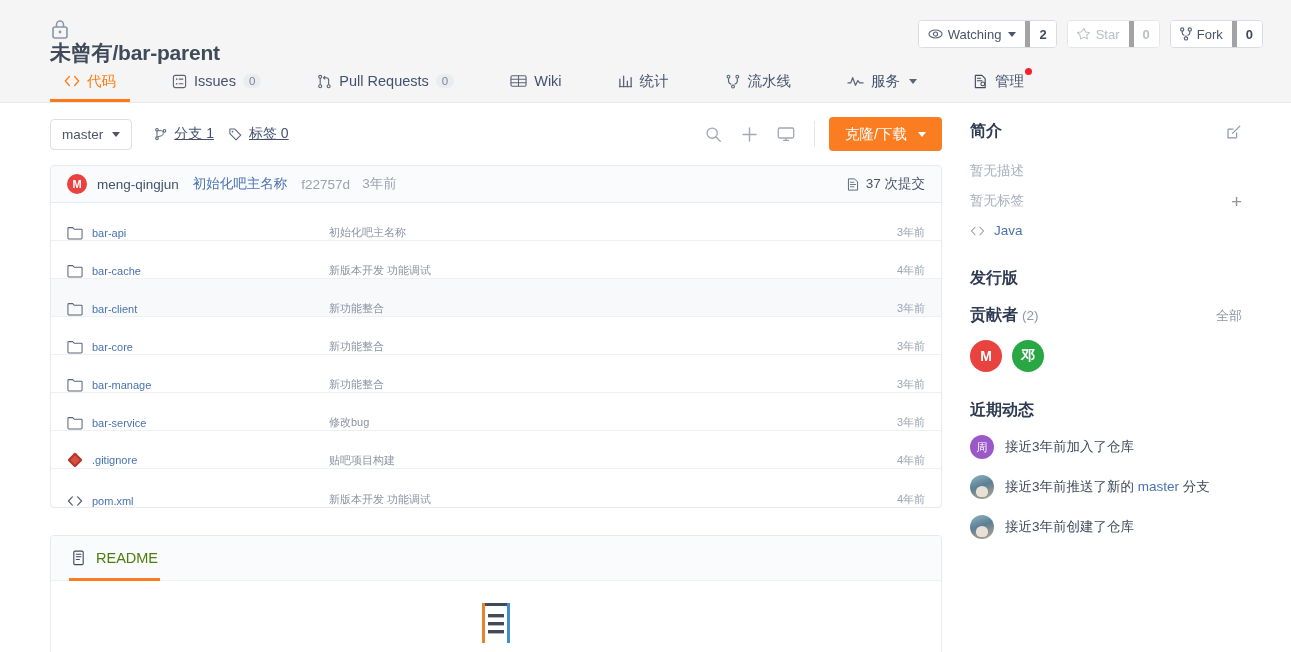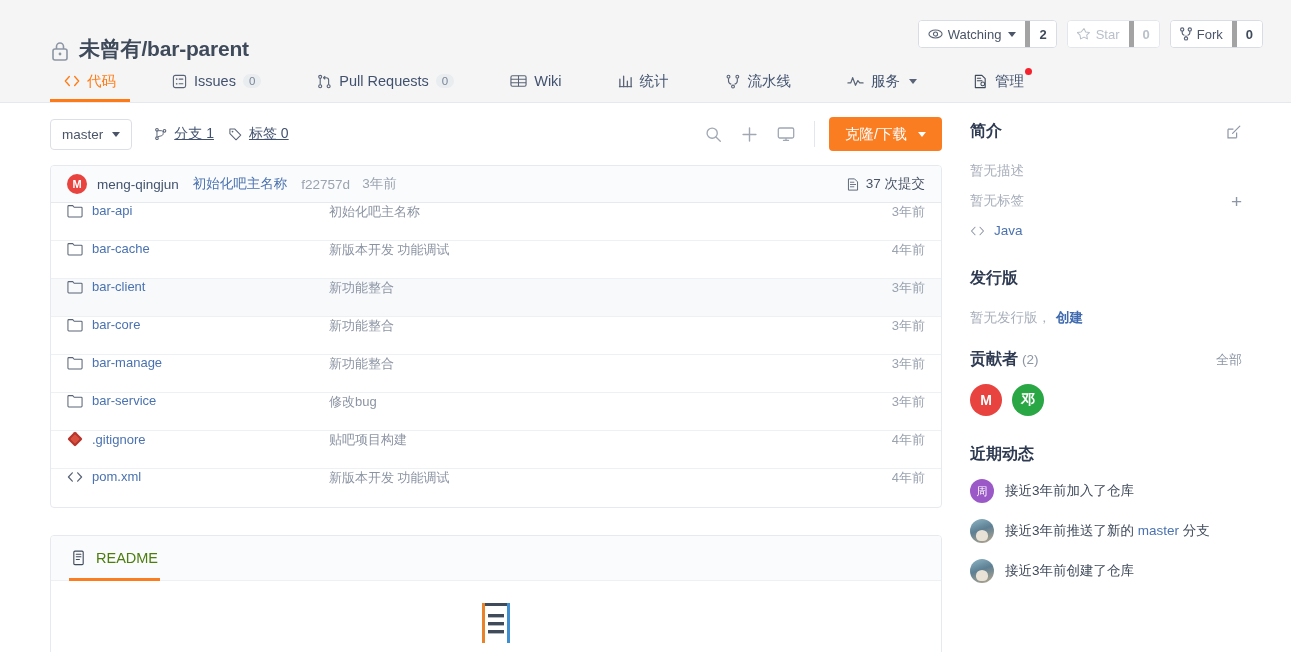--- a/index.html
+++ b/index.html
@@ -14,23 +14,24 @@
 
   
   .repo-header {
     background: #f5f5f5;
     border-bottom: 1px solid #e3e9ed;
     height: 103px;
     position: relative;
   }
   .repo-title-row {
     display: flex;
-    align-items: flex-end;
+    align-items: flex-start;
     padding: 18px 0 0 50px;
     height: 62px;
+    flex-direction: column;
   }
   .lock-icon { width: 20px; height: 22px; margin-right: 9px; display:block; }
   .repo-title {
     font-size: 21px;
     font-weight: bold;
     color: #3f4a5a;
     letter-spacing: -0.2px;
     line-height: 26px;
   }
   .repo-title .owner { color: #3f4a5a; }
@@ -233,25 +234,25 @@
   .commit-time { margin-left: 12px; color: #9aa3b0; }
   .commit-count {
     margin-left: auto;
     display: flex; align-items: center; gap: 6px;
     color: #4a5568;
     cursor: pointer;
   }
 
   .file-row {
     display: flex;
-    align-items: flex-start;
+    align-items: flex-end;
     height: 38px;
     padding: 0 16px;
     border-bottom: 1px solid #eef1f4;
-    font-size: 13px;
+    font-size: 11px;
   }
   .file-row:last-child { border-bottom: none; }
   .file-row.hovered { background: #f7f9fb; }
   .file-name {
     display: flex;
     align-items: center;
     gap: 9px;
     width: 262px;
     color: #4a72b0;
     cursor: pointer;
@@ -784,24 +785,20 @@
           <svg width="15" height="12" viewBox="0 0 18 12">
             <path d="M6 1.5 L1.8 6 L6 10.5 M12 1.5 L16.2 6 L12 10.5" fill="none" stroke="#8d96a5" stroke-width="1.3" stroke-linecap="round" stroke-linejoin="round"></path>
           </svg>
         </span>
         <span>Java</span>
       </div>
     </div>
 
     <div class="side-section" style="margin-top:22px">
       <div class="side-head">发行版</div>
-      <div class="side-row">
-        <span class="side-muted">暂无发行版，</span>
-        <span class="link-accent" style="margin-left:5px">创建</span>
-      </div>
     </div>
 
     <div class="side-section" style="margin-top:16px">
       <div class="side-head">
         <span>贡献者</span>
         <span class="count-light">(2)</span>
         <span class="side-head-action">全部</span>
       </div>
       <div class="contributors" id="contributor-avatars">
           <span class="contrib-avatar" style="background: rgb(232, 67, 63);">M</span>

